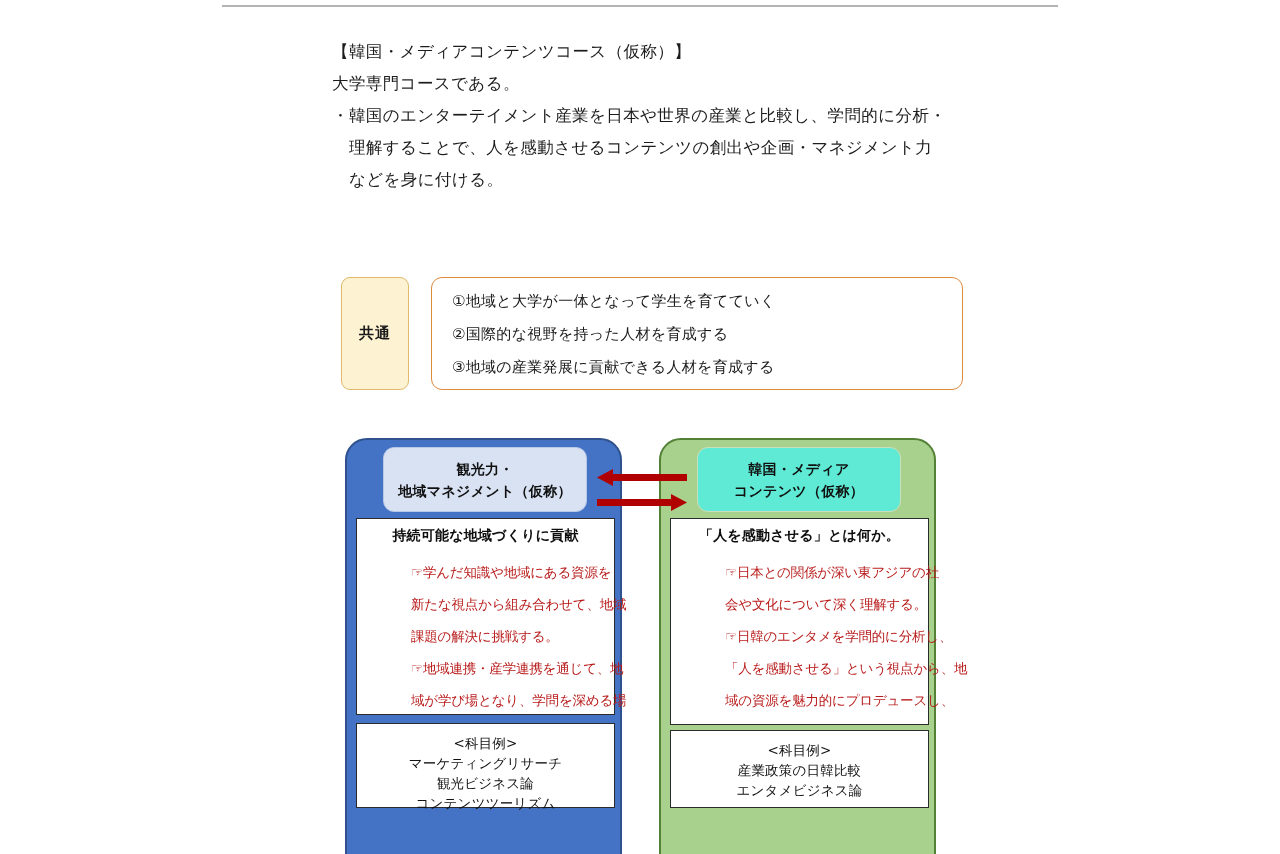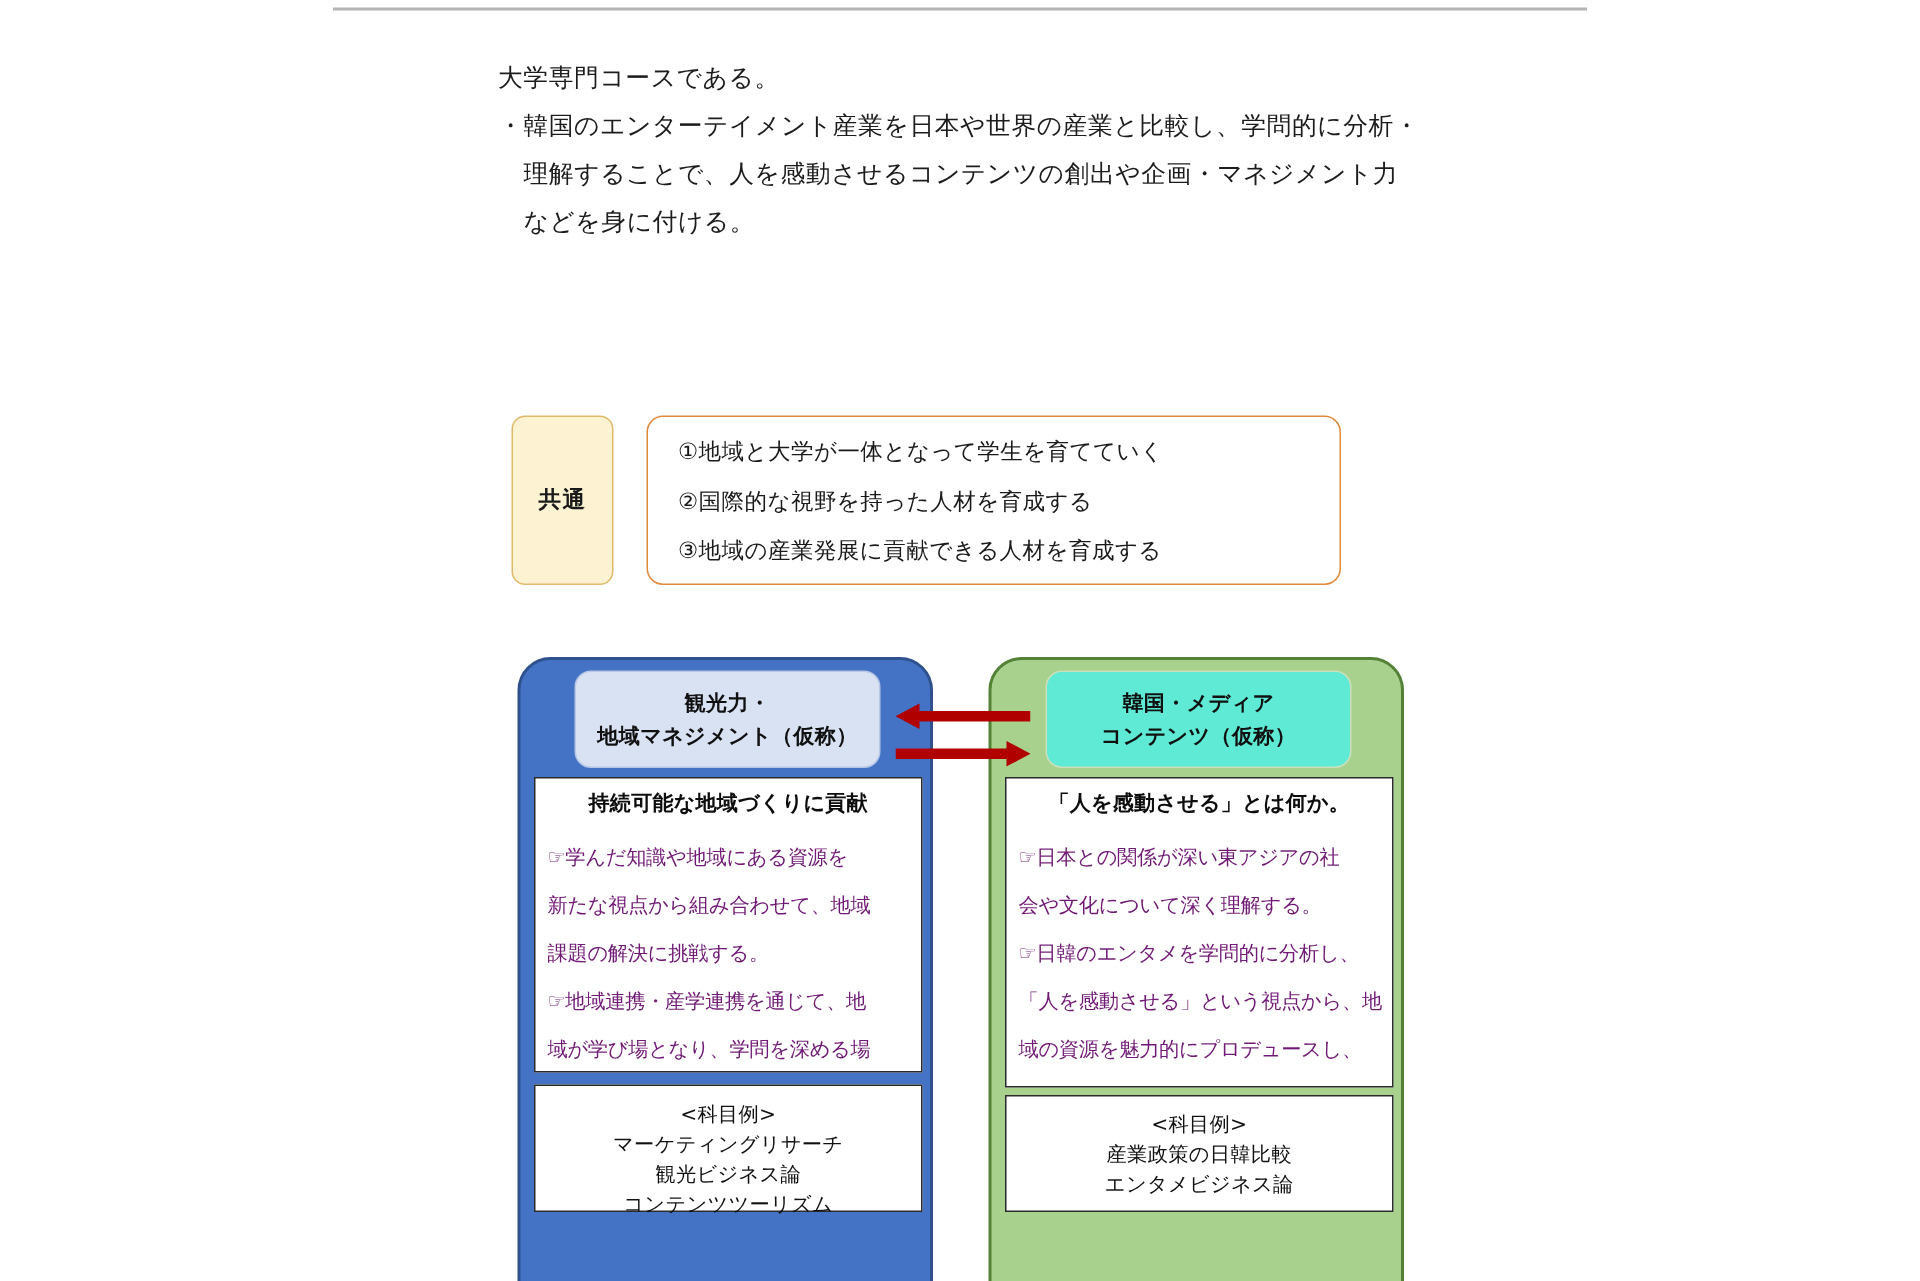--- a/index.html
+++ b/index.html
@@ -58,21 +58,21 @@
     display: flex;
     align-items: center;
     justify-content: center;
     font-size: 15px;
     font-weight: bold;
     font-family: "DejaVu Sans", "Liberation Sans", sans-serif;
     letter-spacing: 1px;
     color: #1a1a1a;
   }
   .common-box {
-    width: 463px;
+    width: 532px;
     min-height: 110px;
     border: 1.4px solid #E08A3C;
     border-radius: 11px;
     box-sizing: border-box;
     padding: 14px 20px 12px 20px;
     display: flex;
     flex-direction: column;
     justify-content: center;
     gap: 14px;
     background: #ffffff;
@@ -143,22 +143,23 @@
     font-weight: bold;
     color: #0d0d0d;
     text-align: center;
     letter-spacing: 0.2px;
     margin-bottom: 11px;
   }
   .body-lines {
     font-family: "DejaVu Sans", "Liberation Sans", sans-serif;
     font-size: 13.5px;
     line-height: 32px;
-    color: #701a75;
+    color: #b91c1c;
     letter-spacing: -0.2px;
+    margin-left: 46px;
   }
   .body-lines .ln { white-space: nowrap; }
 
   .panel-subjects {
     position: absolute;
     left: 9px;
     width: 259px;
     background: #ffffff;
     border: 1.2px solid #2b2b2b;
     box-sizing: border-box;
@@ -182,20 +183,21 @@
     height: 56px;
   }
   .arrows svg { display: block; }
 </style>
 </head>
 <body>
 
 <div class="top-rule"></div>
 
 <div class="intro">
+  <p>【韓国・メディアコンテンツコース（仮称）】</p>
   <p>大学専門コースである。</p>
   <p>・韓国のエンターテイメント産業を日本や世界の産業と比較し、学問的に分析・</p>
   <p style="padding-left:17px">理解することで、人を感動させるコンテンツの創出や企画・マネジメント力</p>
   <p style="padding-left:17px">などを身に付ける。</p>
 </div>
 
 <div class="common-row">
   <div class="common-label">
     <span>共通</span>
   </div>

